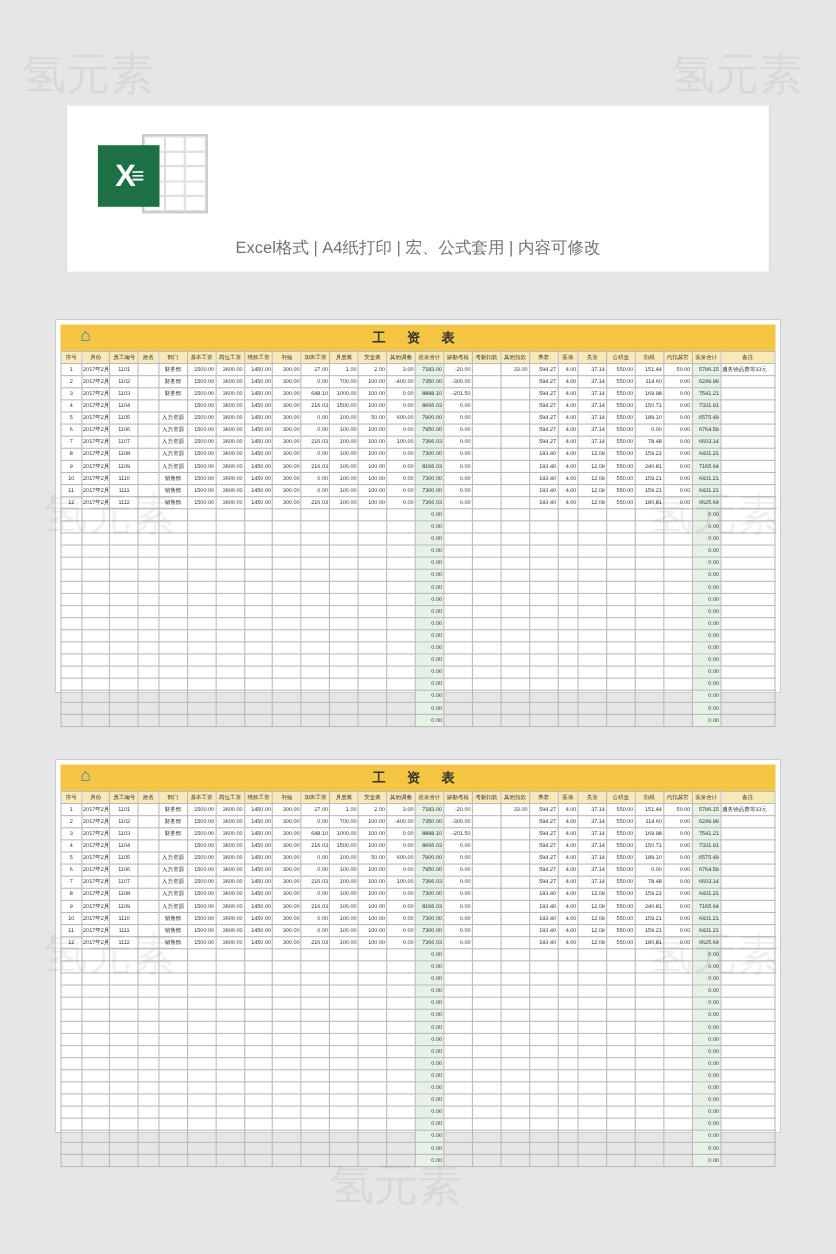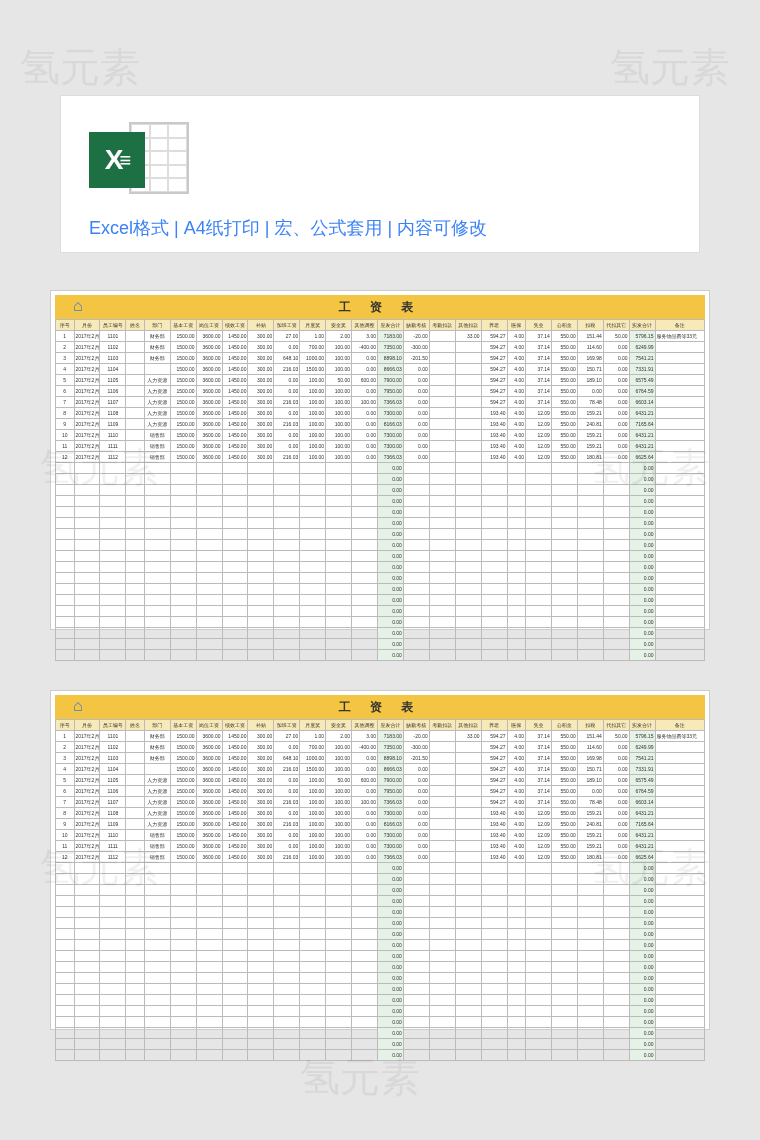--- a/index.html
+++ b/index.html
@@ -36,22 +36,23 @@
     width: 56px; height: 56px; background: #1d7044;
     color: #fff; font-size: 28px; font-weight: bold;
     display: flex; align-items: center; justify-content: center;
     letter-spacing: -2px;
   }
   .main-title {
     font-size: 54px; color: #1d7044; font-weight: 700; letter-spacing: 24px;
   }
   .subtitle {
     margin-top: 14px;
-    font-size: 18px;
-    color: #3b82f6;
+    font-size: 15px;
+    color: #737373;
+    text-align: center;
   }
   .sheet-preview {
     position: absolute;
     left: 50px; right: 50px;
     background: #fff;
     border: 1px solid #ccc;
     padding: 4px;
   }
   .sheet-preview.first { top: 290px; height: 340px; }
   .sheet-preview.second { top: 690px; height: 340px; }

